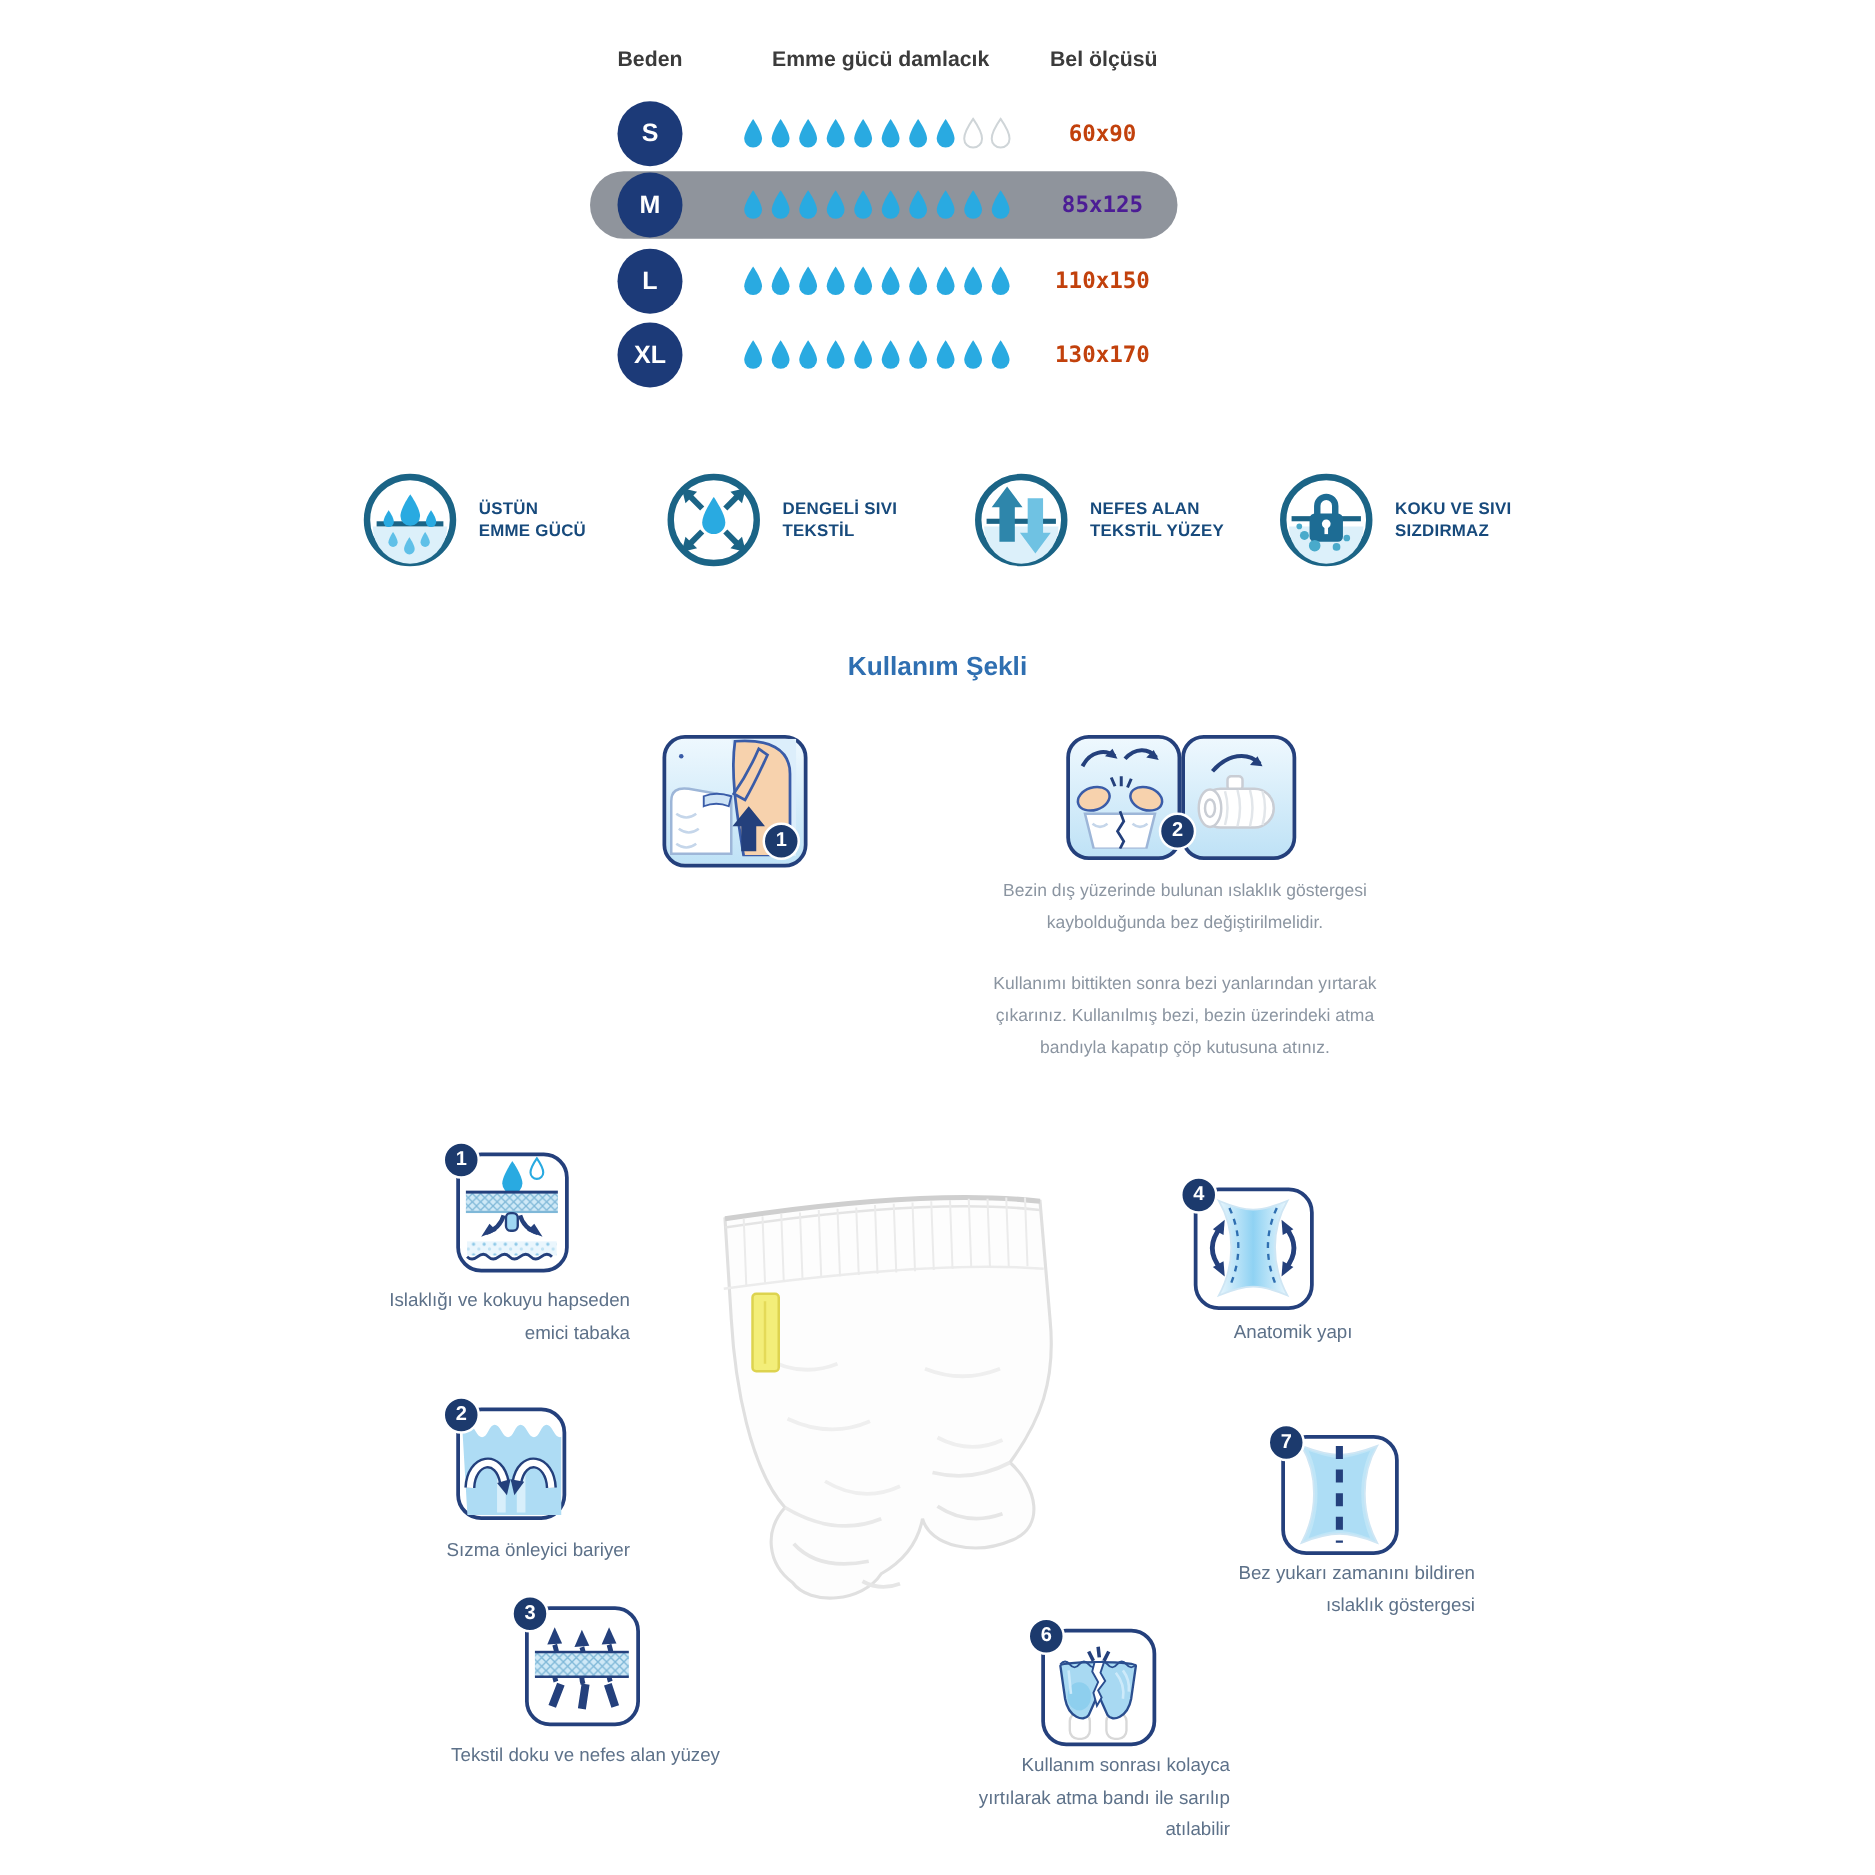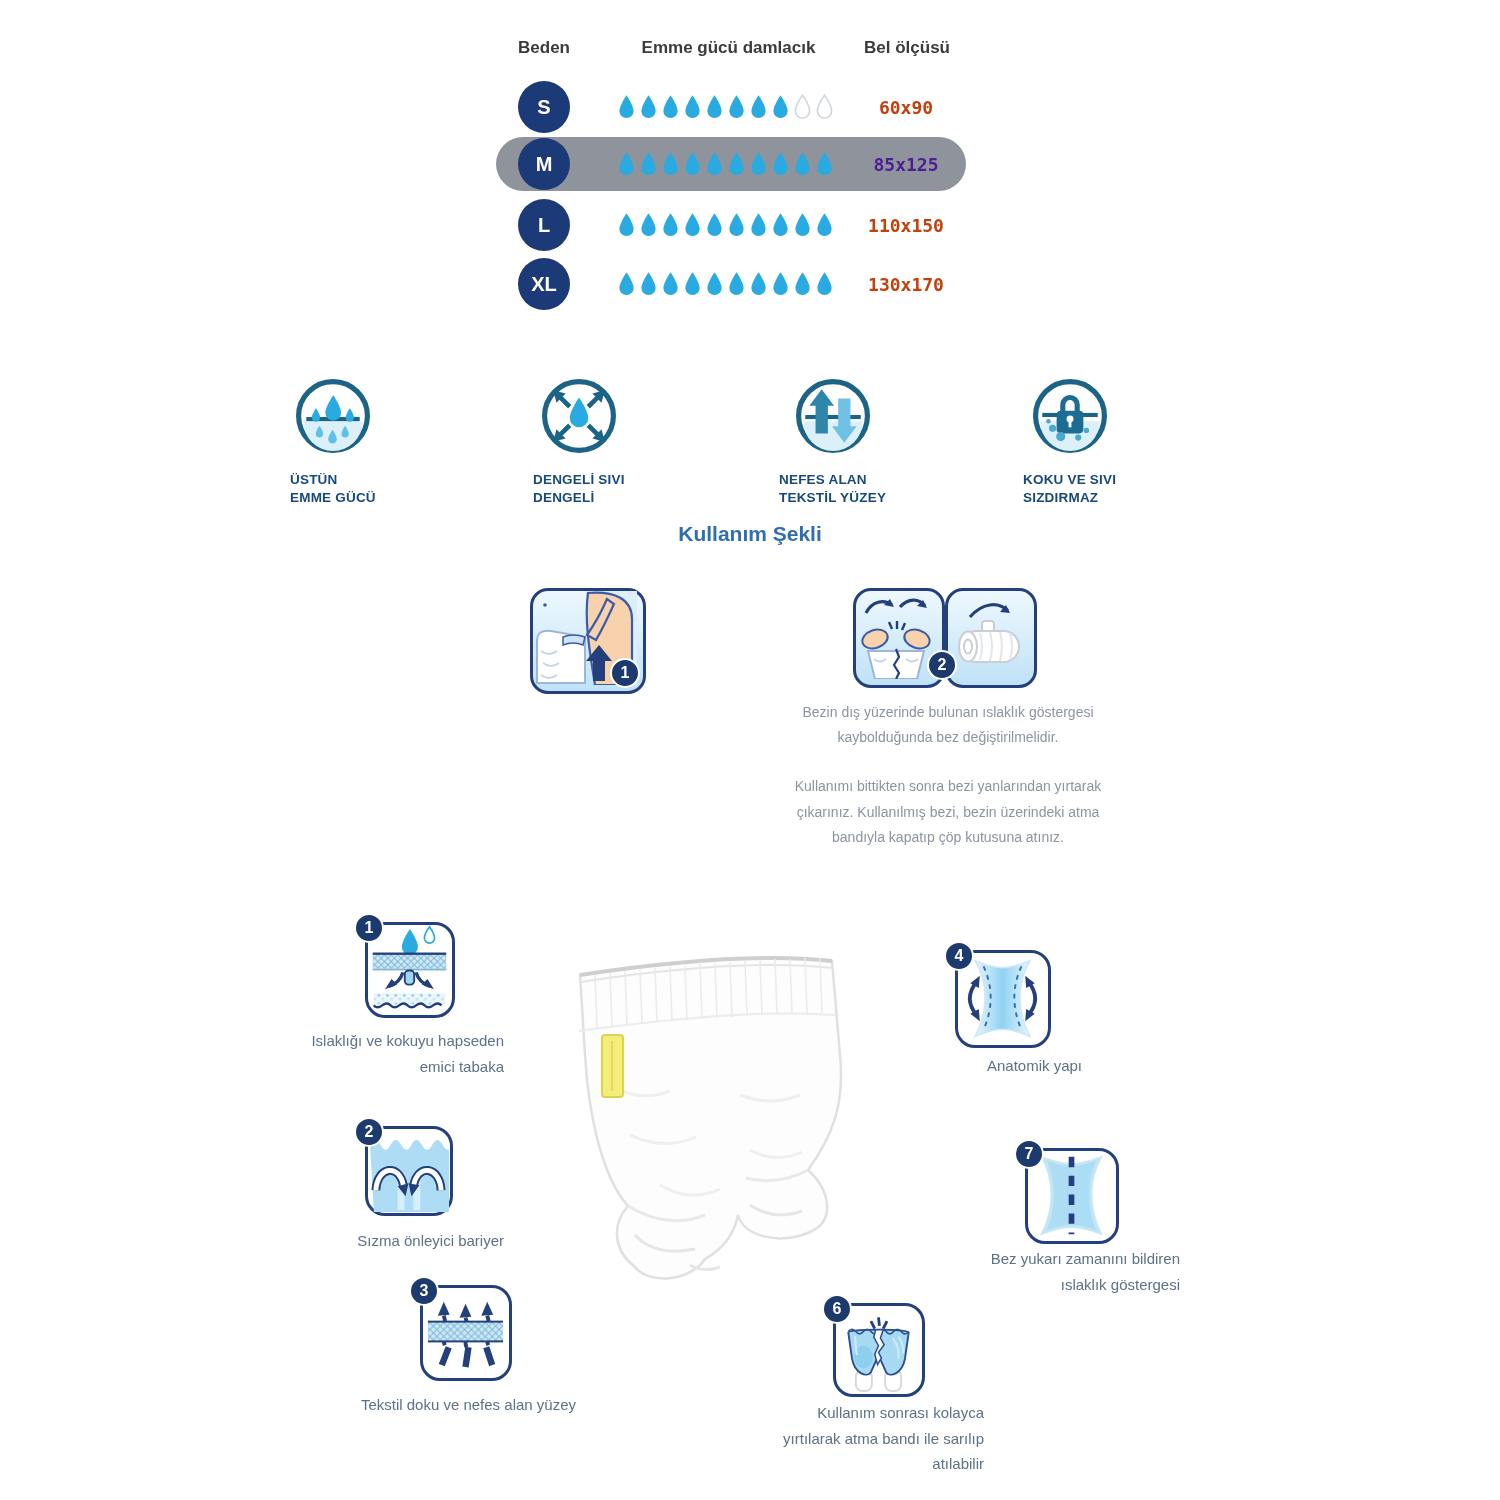--- a/index.html
+++ b/index.html
@@ -1,39 +1,39 @@
 <!DOCTYPE html>
 <html><head>
 <meta charset="utf-8">
 <style>
   html,body{margin:0;padding:0;background:#fff;}
   #canvas{position:relative;width:1500px;height:1500px;background:#fff;overflow:hidden;
           font-family:"Liberation Sans",sans-serif;}
   .abs{position:absolute;}
 
   
-  #size-table{position:absolute;left:496px;top:30px;width:470px;height:290px;}
+  #size-table{position:absolute;left:472px;top:30px;width:470px;height:290px;}
   .st-head{position:absolute;top:8px;font-weight:700;font-size:17px;color:#3b3b3b;text-align:center;}
   .size-row{position:absolute;left:0;width:470px;height:54px;}
   .size-row.hl{background:#8f949c;border-radius:28px;}
   .size-badge{position:absolute;left:22px;top:50%;transform:translateY(-50%);width:52px;height:52px;
               border-radius:50%;background:#1c3a78;color:#fff;display:flex;align-items:center;
               justify-content:center;font-weight:700;font-size:20px;}
   .drops{position:absolute;left:121px;top:50%;transform:translateY(-50%);display:flex;
          align-items:flex-end;gap:3px;}
   .drop{width:19px;height:27px;display:block;}
   .drop.filled path{fill:#29aae1;}
   .drop.empty path{fill:#ffffff;stroke:#cfd5d8;stroke-width:2;}
   .waist{position:absolute;left:350px;top:50%;transform:translateY(-50%);width:120px;
          text-align:center;font-family:"DejaVu Sans Mono",monospace;font-weight:700;
          font-size:18px;color:#c2410c;}
   .size-row.hl .waist{color:#4c1d95;}
 
   
-  .feature{position:absolute;top:378px;display:flex;align-items:center;gap:17px;flex-direction:column;}
+  .feature{position:absolute;top:378px;display:flex;align-items:center;gap:17px;}
   .feature .ficon{width:76px;height:76px;flex:0 0 auto;}
   .flabel{font-weight:700;font-size:13.5px;line-height:1.35;color:#174a7c;max-width:135px;
           letter-spacing:.2px;}
 
   
   #usage-title{position:absolute;left:0;top:522px;width:1500px;text-align:center;
                font-weight:700;font-size:21px;color:#2f6fb1;}
   .step-box{position:absolute;background:linear-gradient(180deg,#eef8fe 0%,#bfe2f6 100%);
             border:3px solid #24407c;border-radius:18px;}
   .num-badge{position:absolute;width:30px;height:30px;border-radius:50%;background:#1c3a6d;
@@ -251,21 +251,21 @@
       </g>
       <g fill="#1b6486" stroke="none">
         <polygon points="12,12 24,15 15,24"></polygon>
           <polygon points="62,12 50,15 59,24"></polygon>
         <polygon points="12,62 15,50 24,59"></polygon>
           <polygon points="62,62 59,50 50,59"></polygon>
       </g>
       <path transform="translate(25,18)" d="M12 1C12 1 3 14 3 21a9 9 0 0 0 18 0C21 14 12 1 12 1Z" fill="#29aae1"></path>
     </svg>
     <div class="flabel">
-      <span>DENGELİ SIVI</span><br><span>DENGELİ</span>
+      <span>DENGELİ SIVI</span><br><span>TEKSTİL</span>
     </div>
   </div>
 
   <div class="feature" style="left:779px">
     <svg class="ficon" viewBox="0 0 74 74">
       <circle cx="37" cy="37" r="33.5" fill="#fff" stroke="#1b6486" stroke-width="5"></circle>
       <path d="M8 42 a29 29 0 0 0 58 0 z" fill="#dcf0fa"></path>
       <rect x="10" y="36" width="54" height="4" fill="#1b6486"></rect>
       <polygon points="26,11 38,27 32,27 32,54 20,54 20,27 14,27" fill="#2e86ab"></polygon>
       <polygon points="48,63 60,47 54,47 54,20 42,20 42,47 36,47" fill="#6fc2e3"></polygon>

